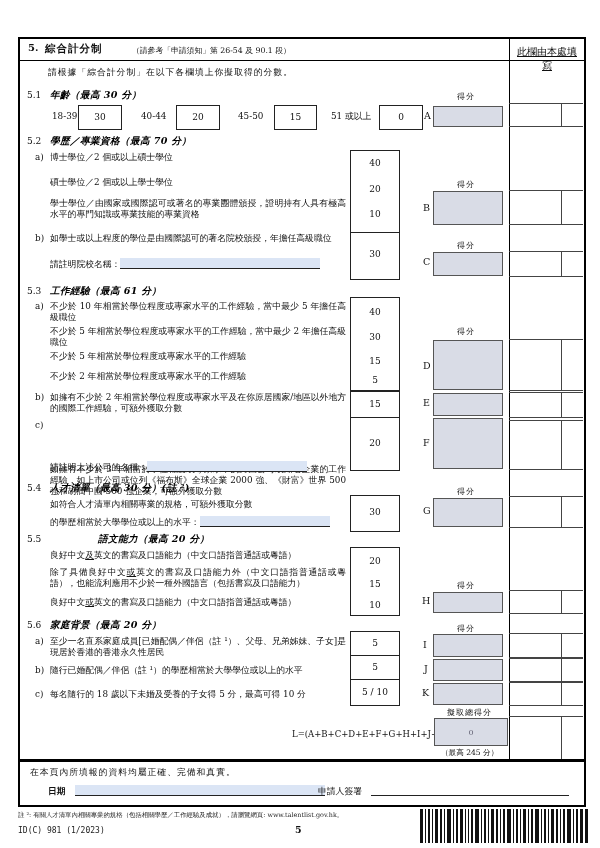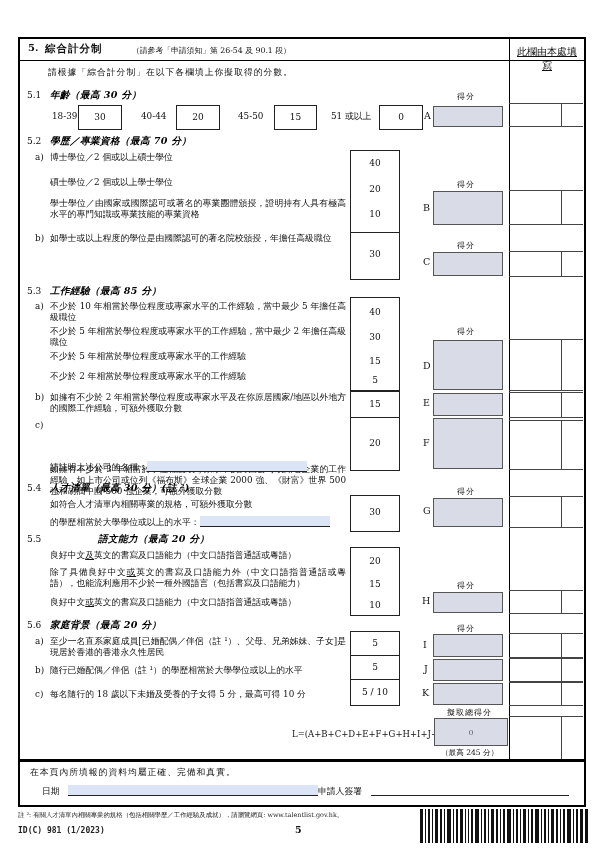--- a/index.html
+++ b/index.html
@@ -17,21 +17,21 @@
   .score{position:absolute;background:#d9dce6;border:1px solid #555;box-sizing:border-box;}
   .letter{position:absolute;font-size:9.5px;color:#111;}
   .ds{position:absolute;font-size:8px;color:#111;letter-spacing:1px;}
   .ocell{position:absolute;left:489px;width:74px;border-top:1px solid #444;border-bottom:1px solid #444;box-sizing:border-box;}
   .odiv{position:absolute;right:21px;top:0;bottom:0;border-left:1px solid #444;}
   .fld{display:inline-block;height:10px;border-bottom:1px solid #222;background:#dbe5f5;vertical-align:-2px;}
   .line{display:inline-block;height:10px;border-bottom:1px solid #222;vertical-align:-2px;}
   .u{text-decoration:underline;}
   .hdr{position:absolute;left:0;top:0;width:564px;height:21px;border-bottom:1px solid #000;}
   .officecolborder{position:absolute;left:489px;top:0;width:0;height:100%;border-left:1px solid #000;}
-  .mono{font-family:"DejaVu Sans Mono","Liberation Mono",monospace;font-weight:bold;}
+  .mono{font-family:"DejaVu Sans Mono","Liberation Mono",monospace;}
 </style>
 </head>
 <body>
 
 <div class="page">
 
   <div class="box" style="left:18px;top:37px;width:564px;height:720px;">
 
     <div class="officecolborder"></div>
 
@@ -84,32 +84,35 @@
     </div>
     <span class="ds" style="left:437px;top:140px;">得分</span>
     <span class="letter" style="left:403px;top:163px;">B</span>
     <div class="score" style="left:413px;top:152px;width:70px;height:34px;"></div>
     <div class="ocell" style="top:151px;height:35px;">
         <div class="odiv"></div>
       </div>
 
     <span class="lbl" style="left:15px;top:194px;">b)</span>
     <div class="txt just" style="left:30px;top:194px;width:296px;">如學士或以上程度的學位是由國際認可的著名院校頒授，年擔任高級職位</div>
+    <div class="txt" style="left:30px;top:219px;width:300px;white-space:nowrap;">
+      <span>請註明院校名稱：</span><span class="fld" style="width:200px;"></span>
+    </div>
     <div class="pts" style="left:330px;top:193px;width:48px;height:46px;">
       <span class="pv" style="top:16px;">30</span>
     </div>
     <span class="ds" style="left:437px;top:201px;">得分</span>
     <span class="letter" style="left:403px;top:217px;">C</span>
     <div class="score" style="left:413px;top:213px;width:70px;height:24px;"></div>
     <div class="ocell" style="top:212px;height:26px;">
         <div class="odiv"></div>
       </div>
 
     <span class="secno" style="left:7px;top:247px;">5.3</span>
-    <span class="sect" style="left:30px;top:246px;">工作經驗（最高 85 分）</span>
+    <span class="sect" style="left:30px;top:246px;">工作經驗（最高 61 分）</span>
 
     <span class="lbl" style="left:15px;top:262px;">a)</span>
     <div class="txt just" style="left:30px;top:262px;width:296px;">不少於 10 年相當於學位程度或專家水平的工作經驗，當中最少 5 年擔任高級職位</div>
     <div class="txt just" style="left:30px;top:287px;width:296px;">不少於 5 年相當於學位程度或專家水平的工作經驗，當中最少 2 年擔任高級職位</div>
     <div class="txt" style="left:30px;top:312px;width:296px;">不少於 5 年相當於學位程度或專家水平的工作經驗</div>
     <div class="txt" style="left:30px;top:332px;width:296px;">不少於 2 年相當於學位程度或專家水平的工作經驗</div>
     <div class="pts" style="left:330px;top:258px;width:48px;height:92px;">
       <span class="pv" style="top:9px;">40</span>
       <span class="pv" style="top:34px;">30</span>
       <span class="pv" style="top:58px;">15</span>
@@ -222,21 +225,21 @@
     <div class="score" style="left:414px;top:679px;width:74px;height:28px;text-align:center;line-height:28px;font-size:8px;color:#667;">0</div>
     <span class="abs" style="left:421px;top:709px;font-size:7.6px;">（最高 245 分）</span>
     <div class="ocell" style="top:677px;height:43px;border-bottom:none;">
         <div class="odiv"></div>
       </div>
 
   </div>
 
   <div class="box" style="left:18px;top:760px;width:564px;height:43px;">
     <div class="txt" style="left:10px;top:5px;letter-spacing:1px;">在本頁內所填報的資料均屬正確、完備和真實。</div>
-    <div class="txt" style="left:22px;top:23px;white-space:nowrap;">
+    <div class="txt" style="left:28px;top:23px;white-space:nowrap;font-weight:bold;">
       <span>日期</span>
       <span class="fld" style="width:250px;margin-left:6px;"></span>
     </div>
     <div class="txt" style="left:298px;top:23px;white-space:nowrap;">
       <span>申請人簽署</span>
       <span class="line" style="width:198px;margin-left:6px;"></span>
     </div>
   </div>
 
   <div class="abs" style="left:18px;top:811px;width:400px;font-size:6.4px;line-height:8px;color:#222;">註 ²:  有關人才清單內相關專業的規格（包括相關學歷／工作經驗及成就），請瀏覽網頁: www.talentlist.gov.hk。</div>

